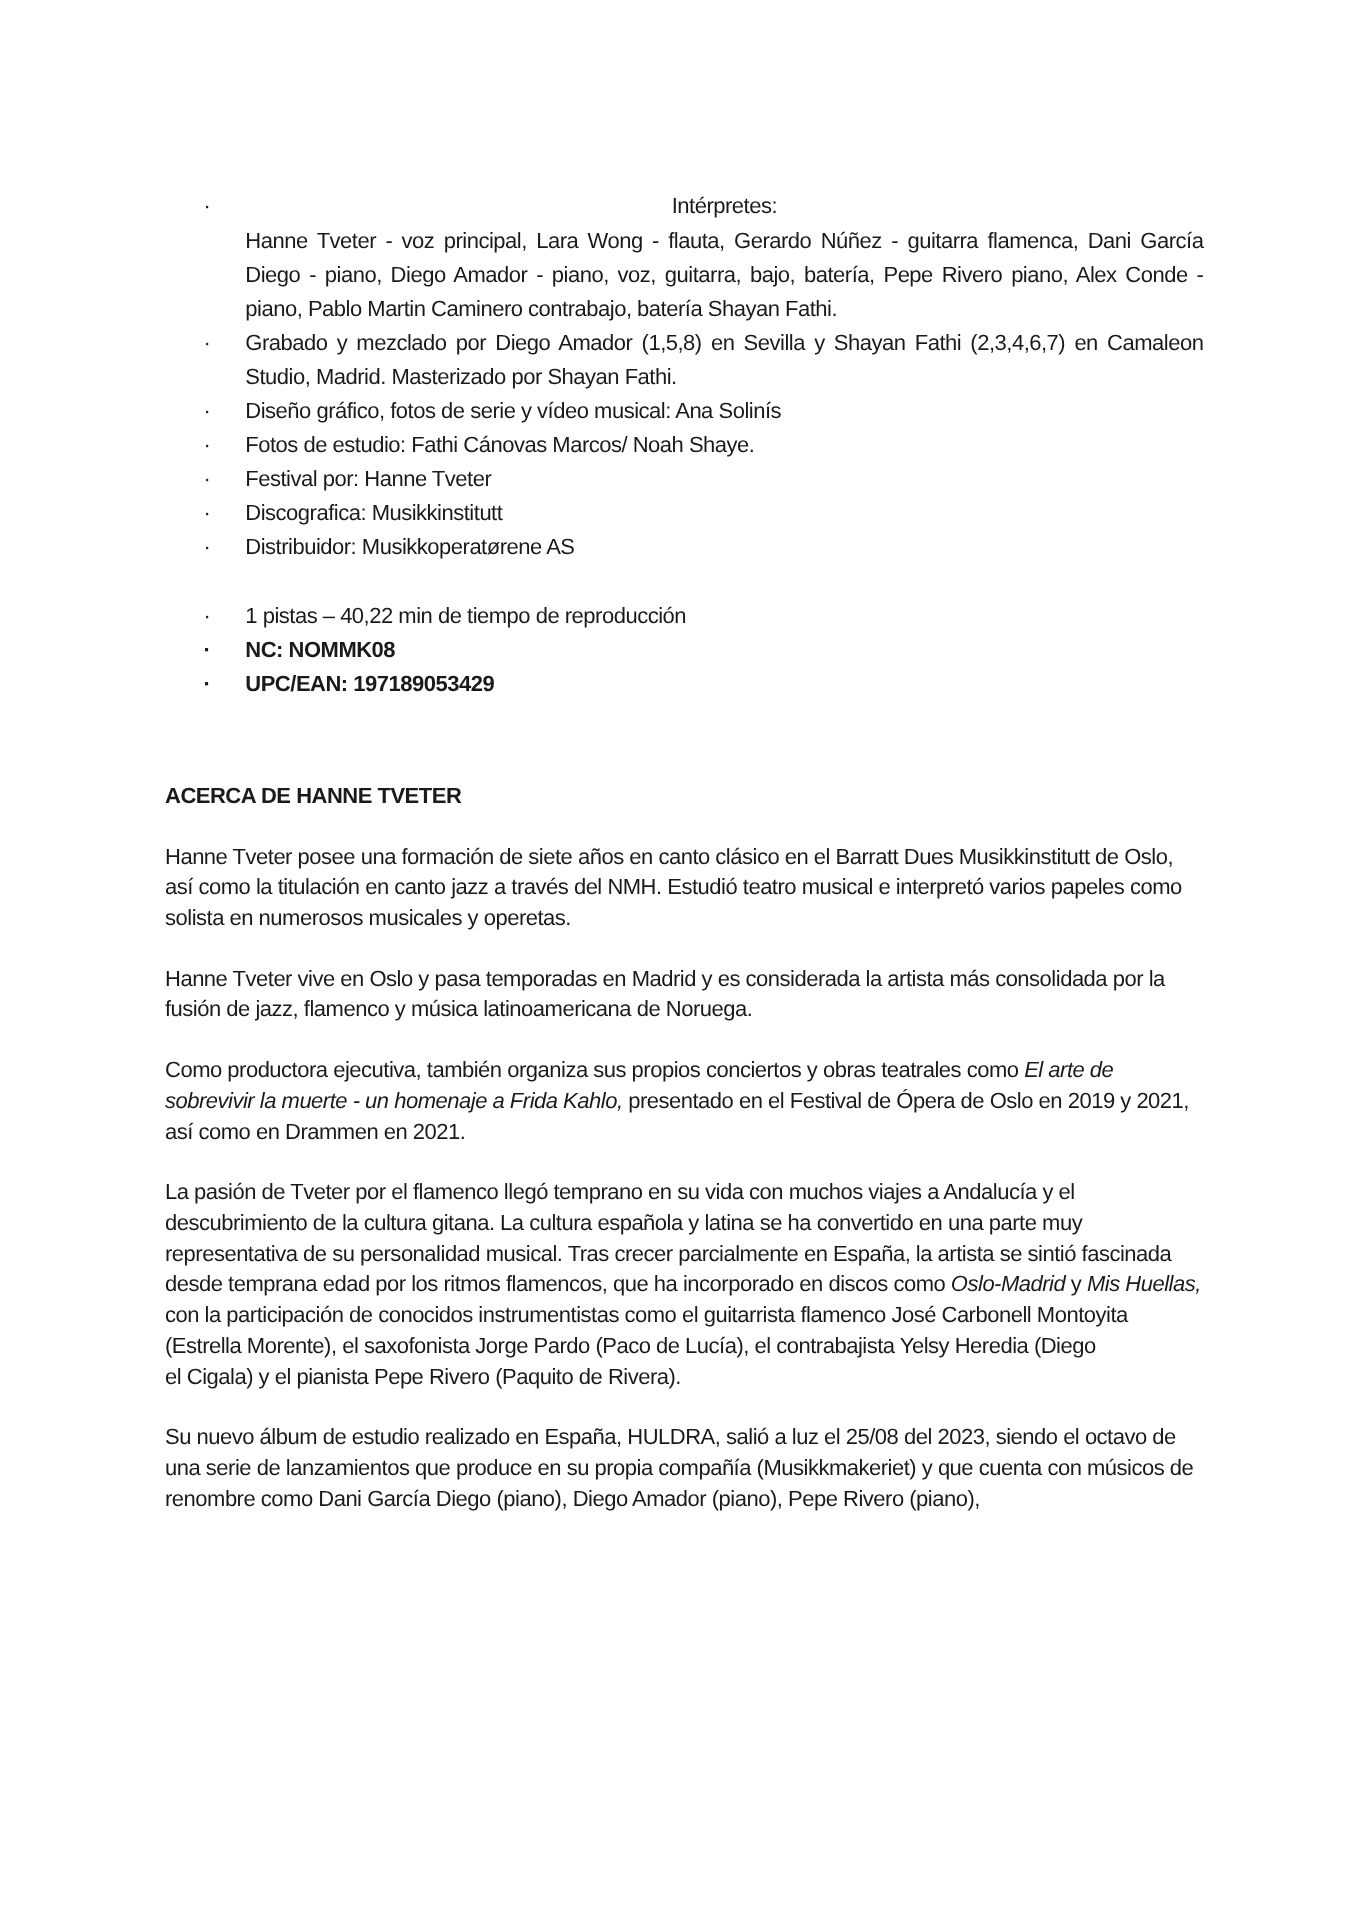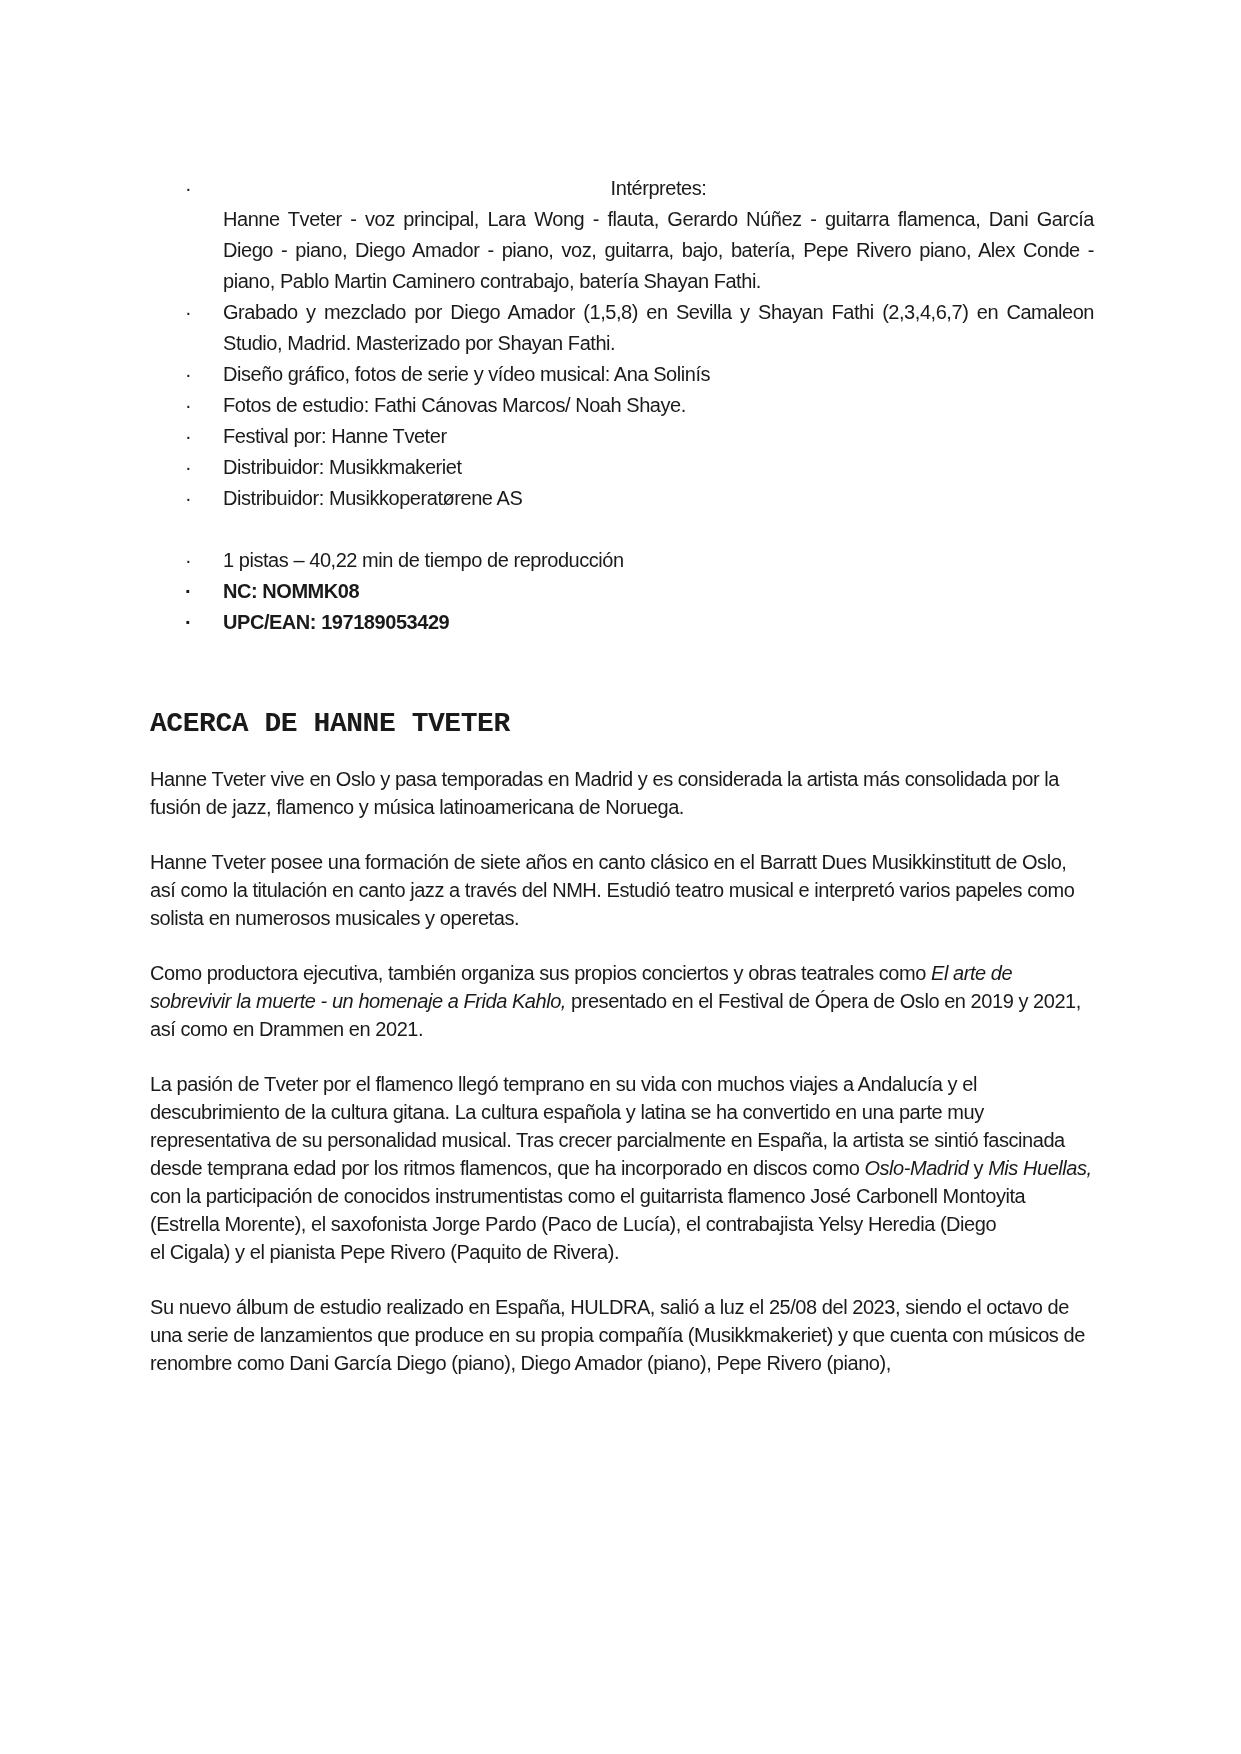--- a/index.html
+++ b/index.html
@@ -29,24 +29,23 @@
     left: 35px;
     top: 0;
     text-align: left;
   }
   .li.bold { font-weight: bold; }
   .li.gap-before { margin-top: 31px; }
   .li .li-label { text-align: center; }
   
   .heading {
     margin: 72px 0 0 0;
-    font-size: 28px;
+    font-size: 20px;
     line-height: 28px;
     font-weight: bold;
-    font-family: Liberation Mono, monospace;
   }
   
   .para {
     margin: 27px 0 0 0;
     line-height: 28px;
     white-space: pre-wrap;
     text-align: left;
   }
   .para em { font-style: italic; }
 </style>
@@ -78,21 +77,21 @@
       <div>Fotos de estudio: Fathi Cánovas Marcos/ Noah Shaye.</div>
     </div>
 
     <div class="li">
       <span class="bullet">·</span>
       <div>Festival por: Hanne Tveter</div>
     </div>
 
     <div class="li">
       <span class="bullet">·</span>
-      <div>Distribuidor: Musikkmakeriet</div>
+      <div>Discografica: Musikkinstitutt</div>
     </div>
 
     <div class="li">
       <span class="bullet">·</span>
       <div>Distribuidor: Musikkoperatørene AS</div>
     </div>
 
     <div class="li gap-before">
       <span class="bullet">·</span>
       <div>1 pistas – 40,22 min de tiempo de reproducción</div>
@@ -105,20 +104,20 @@
 
     <div class="li bold">
       <span class="bullet">·</span>
       <div>UPC/EAN: 197189053429</div>
     </div>
 
   </div>
 
   <h2 class="heading">ACERCA DE HANNE TVETER</h2>
 
+  <p class="para"><span>Hanne Tveter posee una formación de siete años en canto clásico en el Barratt Dues Musikkinstitutt de Oslo, así como la titulación en canto jazz a través del NMH. Estudió teatro musical e interpretó varios papeles como solista en numerosos musicales y operetas.</span></p>
   <p class="para"><span>Hanne Tveter vive en Oslo y pasa temporadas en Madrid y es considerada la artista más consolidada por la fusión de jazz, flamenco y música latinoamericana de Noruega.</span></p>
-  <p class="para"><span>Hanne Tveter posee una formación de siete años en canto clásico en el Barratt Dues Musikkinstitutt de Oslo, así como la titulación en canto jazz a través del NMH. Estudió teatro musical e interpretó varios papeles como solista en numerosos musicales y operetas.</span></p>
   <p class="para"><span>Como productora ejecutiva, también organiza sus propios conciertos y obras teatrales como </span><em>El arte de sobrevivir la muerte - un homenaje a Frida Kahlo,</em><span> presentado en el Festival de Ópera de Oslo en 2019 y 2021, así como en Drammen en 2021.</span></p>
   <p class="para"><span>La pasión de Tveter por el flamenco llegó temprano en su vida con muchos viajes a Andalucía y el descubrimiento de la cultura gitana. La cultura española y latina se ha convertido en una parte muy representativa de su personalidad musical. Tras crecer parcialmente en España, la artista se sintió fascinada desde temprana edad por los ritmos flamencos, que ha incorporado en discos como </span><em>Oslo-Madrid</em><span> y </span><em>Mis Huellas,</em><span> con la participación de conocidos instrumentistas como el guitarrista flamenco José Carbonell Montoyita (Estrella Morente), el saxofonista Jorge Pardo (Paco de Lucía), el contrabajista Yelsy Heredia (Diego
 el Cigala) y el pianista Pepe Rivero (Paquito de Rivera).</span></p>
   <p class="para"><span>Su nuevo álbum de estudio realizado en España, HULDRA, salió a luz el 25/08 del 2023, siendo el octavo de una serie de lanzamientos que produce en su propia compañía (Musikkmakeriet) y que cuenta con músicos de renombre como Dani García Diego (piano), Diego Amador (piano), Pepe Rivero (piano),</span></p>
 
 </div>
 
 </body></html>

